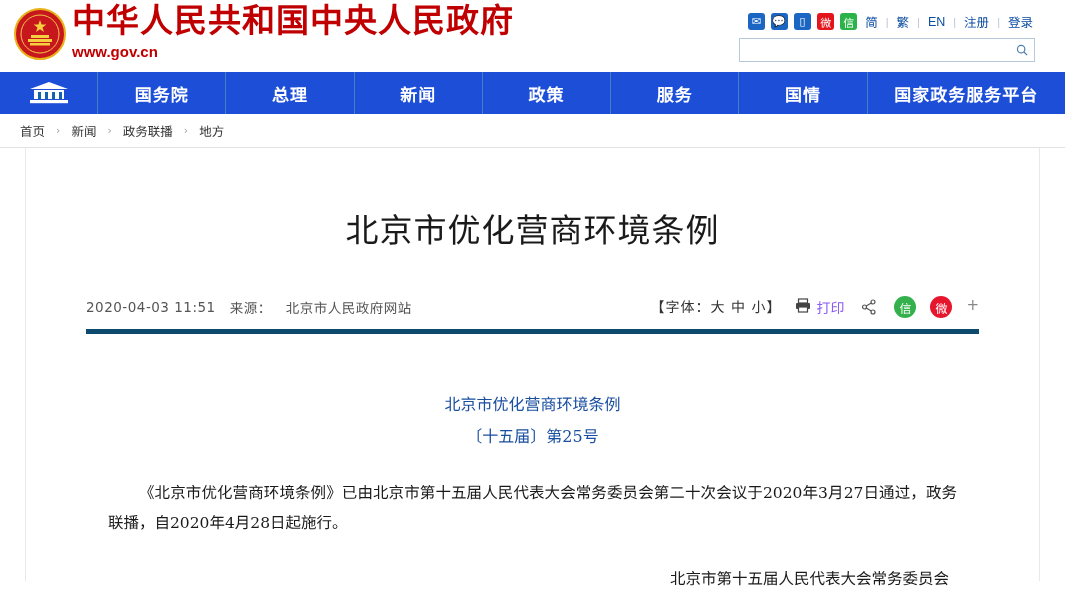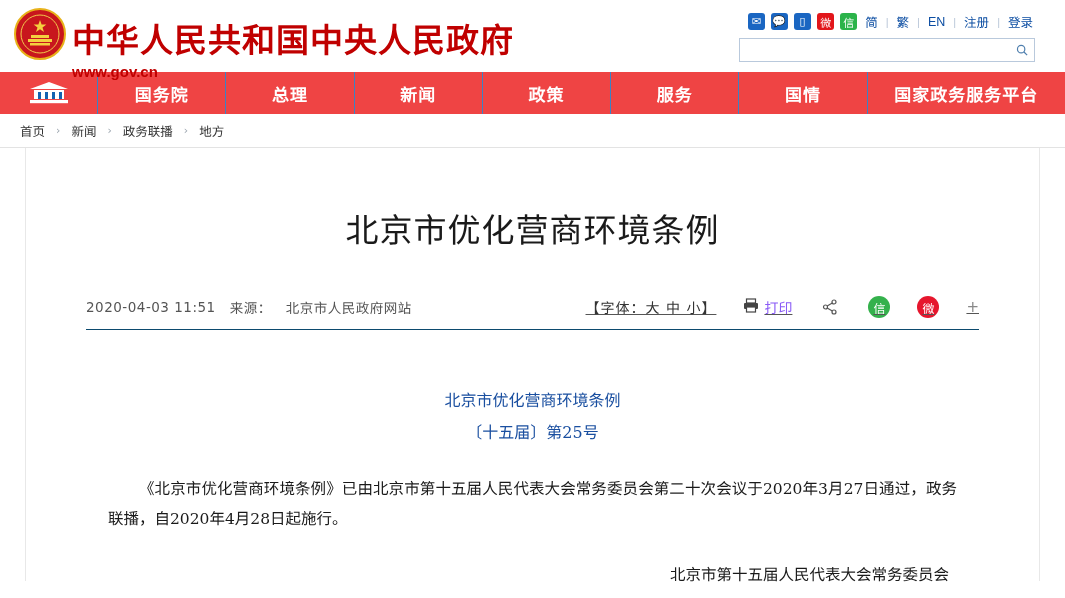--- a/index.html
+++ b/index.html
@@ -27,21 +27,21 @@
     left: 14px;
     top: 8px;
     width: 52px;
     height: 52px;
   }
   .emblem svg { display:block; }
 
   .brand {
     position: absolute;
     left: 72px;
-    top: 22px;
+    top: 2px;
   }
   .brand-title {
     color: #c00000;
     font-family: "DejaVu Sans", sans-serif;
     font-weight: bold;
     font-size: 33px;
     letter-spacing: 1px;
     line-height: 38px;
     white-space: nowrap;
   }
@@ -119,21 +119,21 @@
     cursor: pointer;
     color: #5a7da3;
     display: flex;
     align-items: center;
     justify-content: center;
   }
 
   
   .navbar {
     height: 42px;
-    background: #ef4444;
+    background: #1d4ed8;
     display: flex;
     align-items: stretch;
     color: #fff;
   }
   .nav-home {
     width: 97px;
     display: flex;
     align-items: center;
     justify-content: center;
     border-right: 1px solid #3c82c4;
@@ -193,30 +193,30 @@
     font-size: 33px;
     color: #1a1a1a;
     font-family: "DejaVu Sans", sans-serif;
     font-weight: normal;
     margin: 56px 0 0 0;
     letter-spacing: 1px;
   }
   .meta-row {
     margin: 44px 60px 10px 60px;
     padding-bottom: 11px;
-    border-bottom: 1px solid #0c4a6e;
+    border-bottom: 5px solid #0c4a6e;
     display: flex;
     align-items: center;
     justify-content: space-between;
     font-size: 13.5px;
     color: #555;
     font-family: "DejaVu Sans", sans-serif;
   }
   .meta-left { display: flex; align-items: center; gap: 14px; letter-spacing: .5px;}
-  .meta-right { display: flex; align-items: center; gap: 27px; text-decoration: underline; }
+  .meta-right { display: flex; gap: 14px; }
   .font-size-ctl { color: #333; font-size: 14px; letter-spacing: 1px;}
   .print-btn { display: flex; align-items: center; gap: 5px; color: #8b5cf6; font-size: 14px; cursor: pointer;}
   .share-ico {
     width: 22px; height: 22px; border-radius: 50%;
     display: inline-flex; align-items: center; justify-content: center;
     color: #fff; font-size: 12px; cursor: pointer;
   }
   .sh-generic { background: transparent; color: #555; }
   .sh-wechat { background: #34b14c; }
   .sh-weibo { background: #e6162d; }

